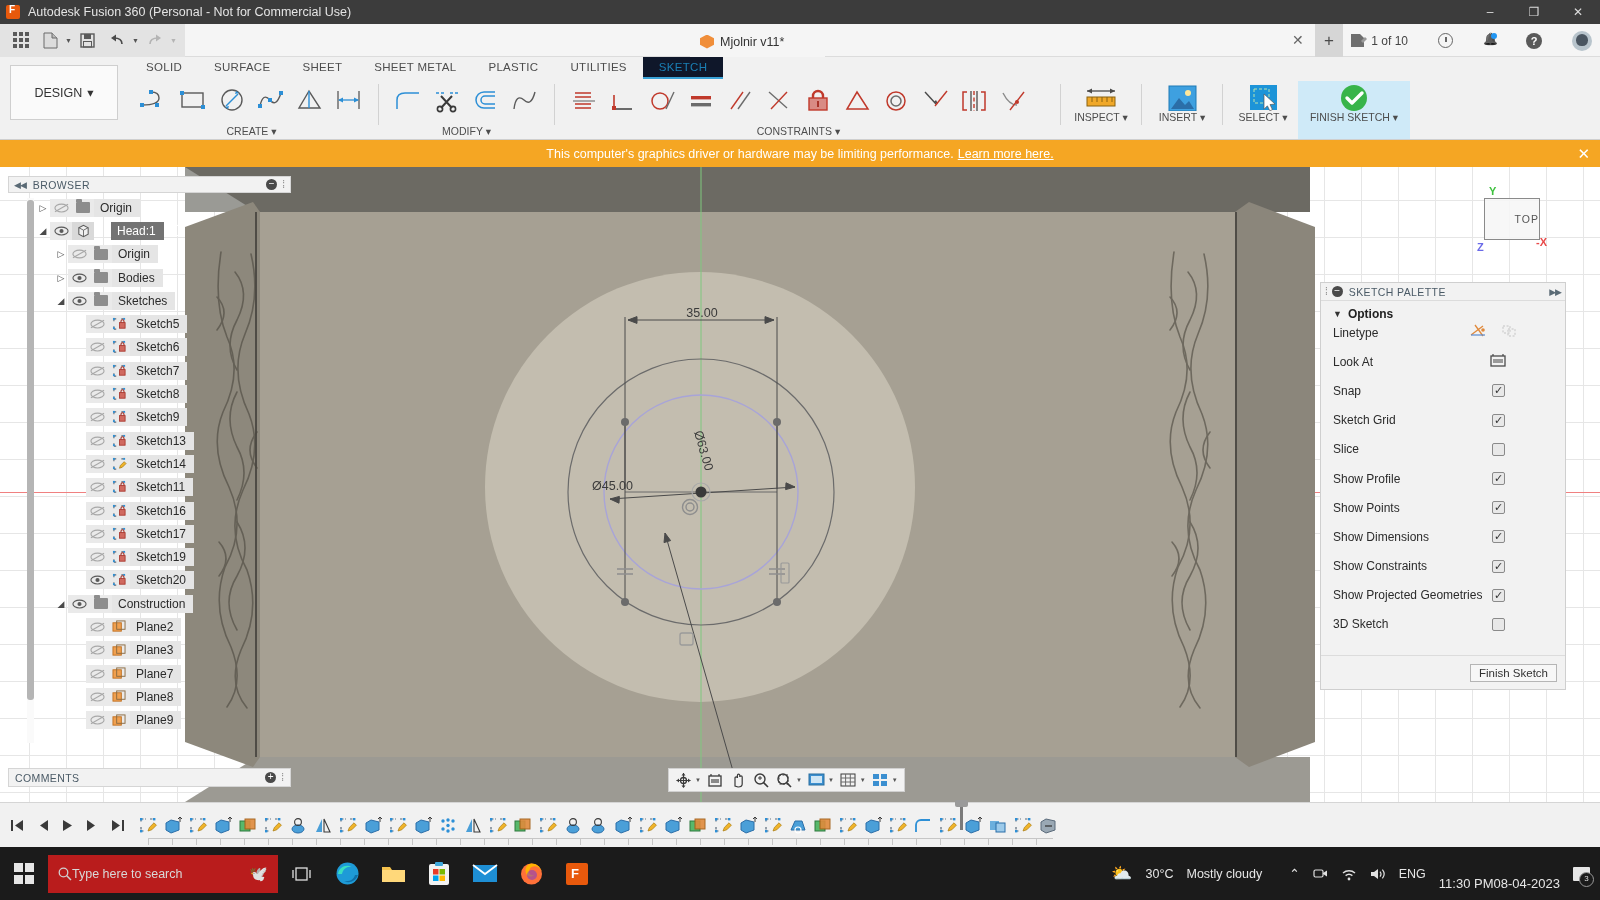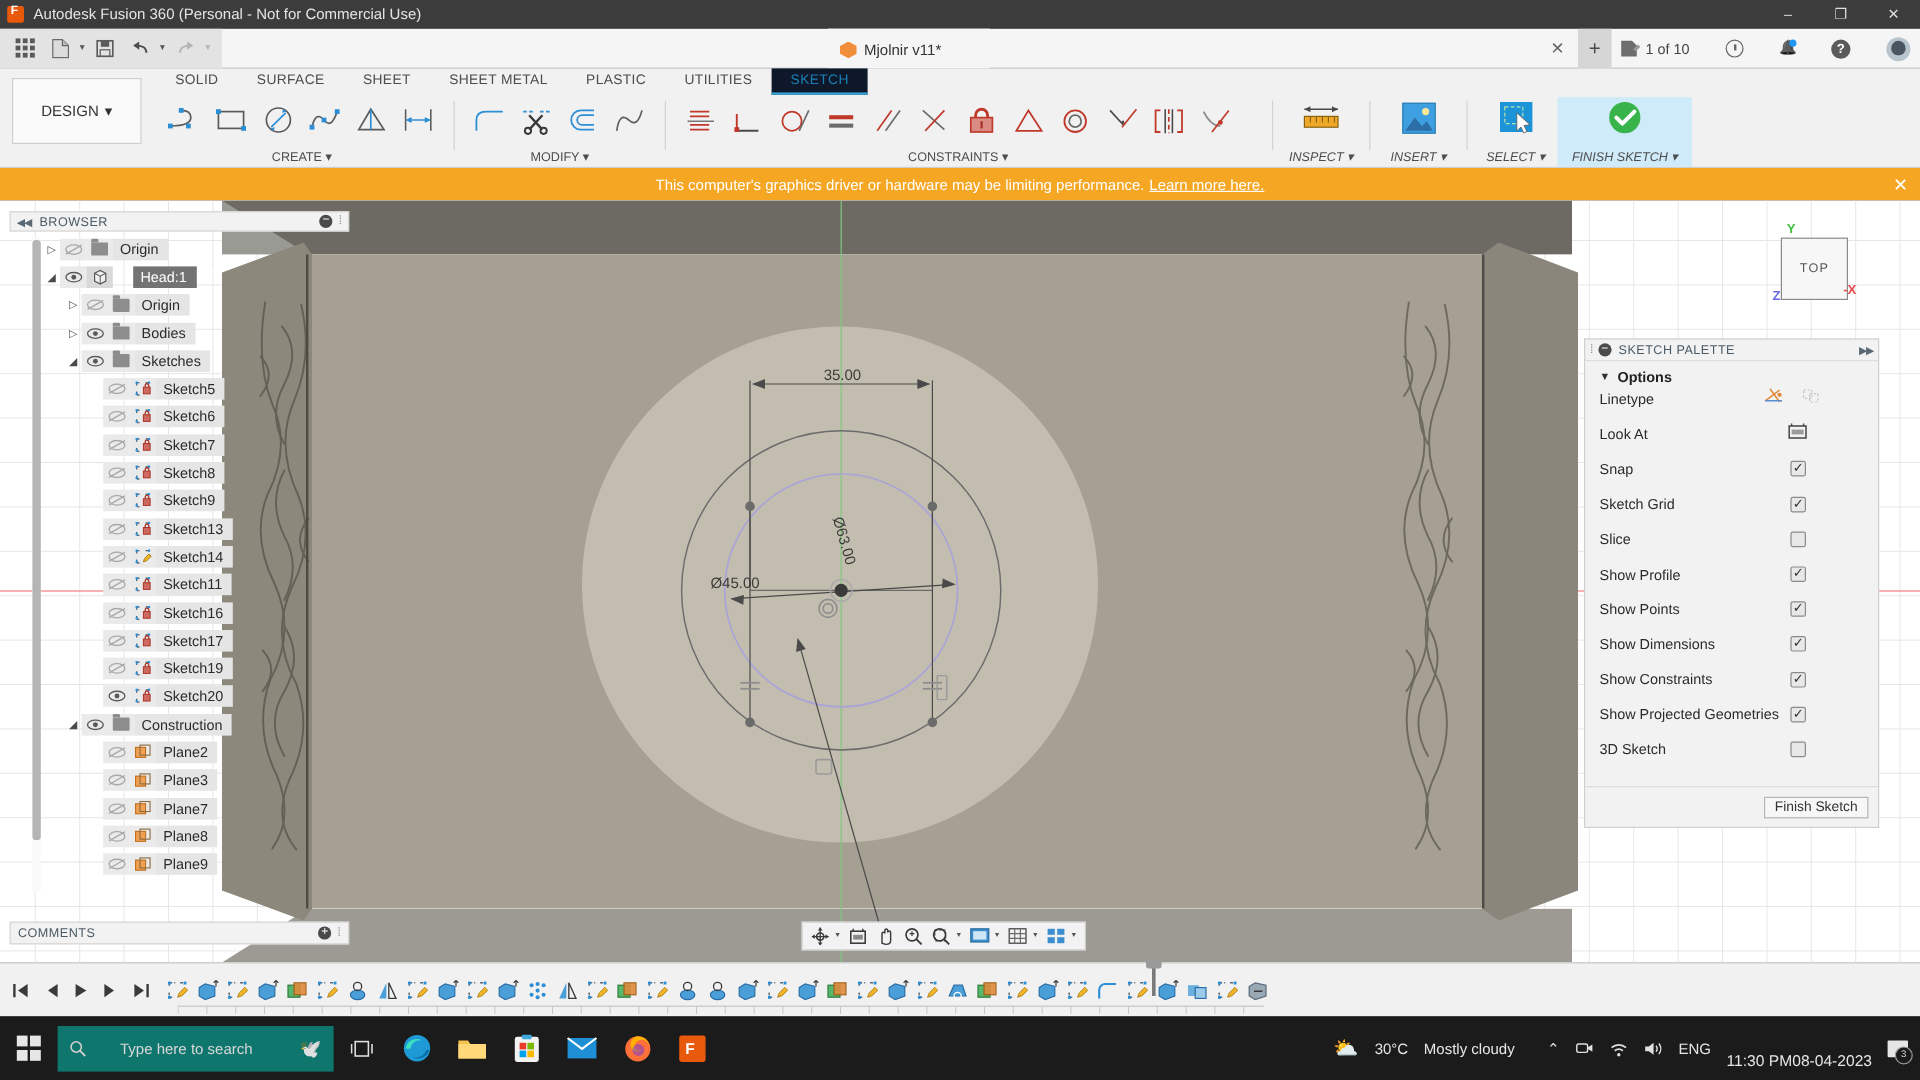--- a/index.html
+++ b/index.html
@@ -80,21 +80,21 @@
     padding:0 6px; height:58px; }
   .rgicons { display:flex; align-items:center; gap:3px; height:40px; }
   .rglabel { text-align:center; font-size:10.5px; color:#4d4d4d; padding-bottom:2px; }
   .rbtn { width:36px; height:38px; display:flex; align-items:center;
     justify-content:center; }
   .rsep { width:1px; background:#d2d2d2; margin:3px 5px 14px; }
   .right-grp { position:absolute; right:190px; top:24px; display:flex; }
   .bigbtn { display:flex; flex-direction:column; align-items:center;
     justify-content:space-between; width:70px; height:58px; }
   .bigbtn.finish { background:#cfeaf8; width:112px; }
-  .bigbtn .bl { font-size:10.5px; color:#4d4d4d; padding-bottom:2px;font-style:italic; }
+  .bigbtn .bl { font-size:10.5px; color:#4d4d4d; padding-bottom:16px; }
 
   
   .banner { position:absolute; left:0; top:140px; width:1600px; height:27px;
     background:#f5a623; display:flex; align-items:center;
     justify-content:center; color:#fff; font-size:12.5px; }
   .banner a { color:#fff; text-decoration:underline; margin-left:4px;text-align:center; }
   .banner .bx { position:absolute; right:10px; font-size:15px; color:#fff; }
 
   
   .viewport { position:absolute; left:0; top:167px; width:1600px; height:635px;
@@ -132,23 +132,23 @@
   .knot { position:absolute; width:60px; height:470px; opacity:.62; }
   .knot svg { display:block; }
 
   
   .sketch { position:absolute; left:0; top:0; width:1600px; height:635px;
     pointer-events:none; }
   .vp-label { font-family:"Liberation Sans", sans-serif; font-size:12.5px;
     fill:#3b3b3b; }
 
   
-  .viewcube { position:absolute; left:1484px; top:198px; width:56px; height:52px;
+  .viewcube { position:absolute; left:1484px; top:198px; width:56px; height:42px;
     background:rgba(246,246,246,.88); border:1px solid #8a8a8a;
-    display:flex; align-items:center; justify-content:center;
+    display:flex; align-items:center; justify-content:flex-end;
     font-size:10.5px; color:#555; letter-spacing:1px; }
   .vc-y { position:absolute; left:1489px; top:185px; color:#3ec13e;
     font-size:11px; font-weight:bold; }
   .vc-z { position:absolute; left:1477px; top:241px; color:#6a6ae8;
     font-size:11px; font-weight:bold; }
   .vc-x { position:absolute; left:1536px; top:236px; color:#e84a4a;
     font-size:11px; font-weight:bold; }
   .bhdr { position:absolute; left:8px; top:176px; width:283px; height:17px;
     background:#f2f2f2; border:1px solid #d5d5d5; display:flex;
     align-items:center; padding:0 5px; }
@@ -250,22 +250,22 @@
     background-size:24px 7px; }
 
   
   .taskbar { position:absolute; left:0; top:847px; width:1600px; height:53px;
     background:#1b1b1b; display:flex; align-items:center; }
   .winbtn { width:48px; height:53px; display:flex; align-items:center;
     justify-content:center; }
   .wlogo { display:grid; grid-template-columns:repeat(2,9px);
     grid-template-rows:repeat(2,9px); gap:2.5px; }
   .wlogo i { background:#e6e6e6; display:block; }
-  .search { width:230px; height:38px; background:#0f766e; display:flex;
-    align-items:center; padding:0 10px; gap:28px; }
+  .search { width:230px; height:38px; background:#b91c1c; display:flex;
+    align-items:center; padding:0 10px; gap:0; }
   .search .stxt { color:#d8d8d8; font-size:12.5px; }
   .search .spic { margin-left:auto; font-size:15px; }
   .tkicon { width:46px; height:53px; display:flex; align-items:center;
     justify-content:center; }
   .tray { margin-left:auto; display:flex; align-items:center; gap:13px;
     padding-right:10px; color:#e6e6e6; font-size:12.5px; }
   .clock { display:flex; flex-direction:row; align-items:flex-end;
     line-height:15px; font-size:13px;margin-top:19px; }
   .nbadge { width:17px; height:14px; background:#e6e6e6; position:relative;
     border-radius:1px; }

